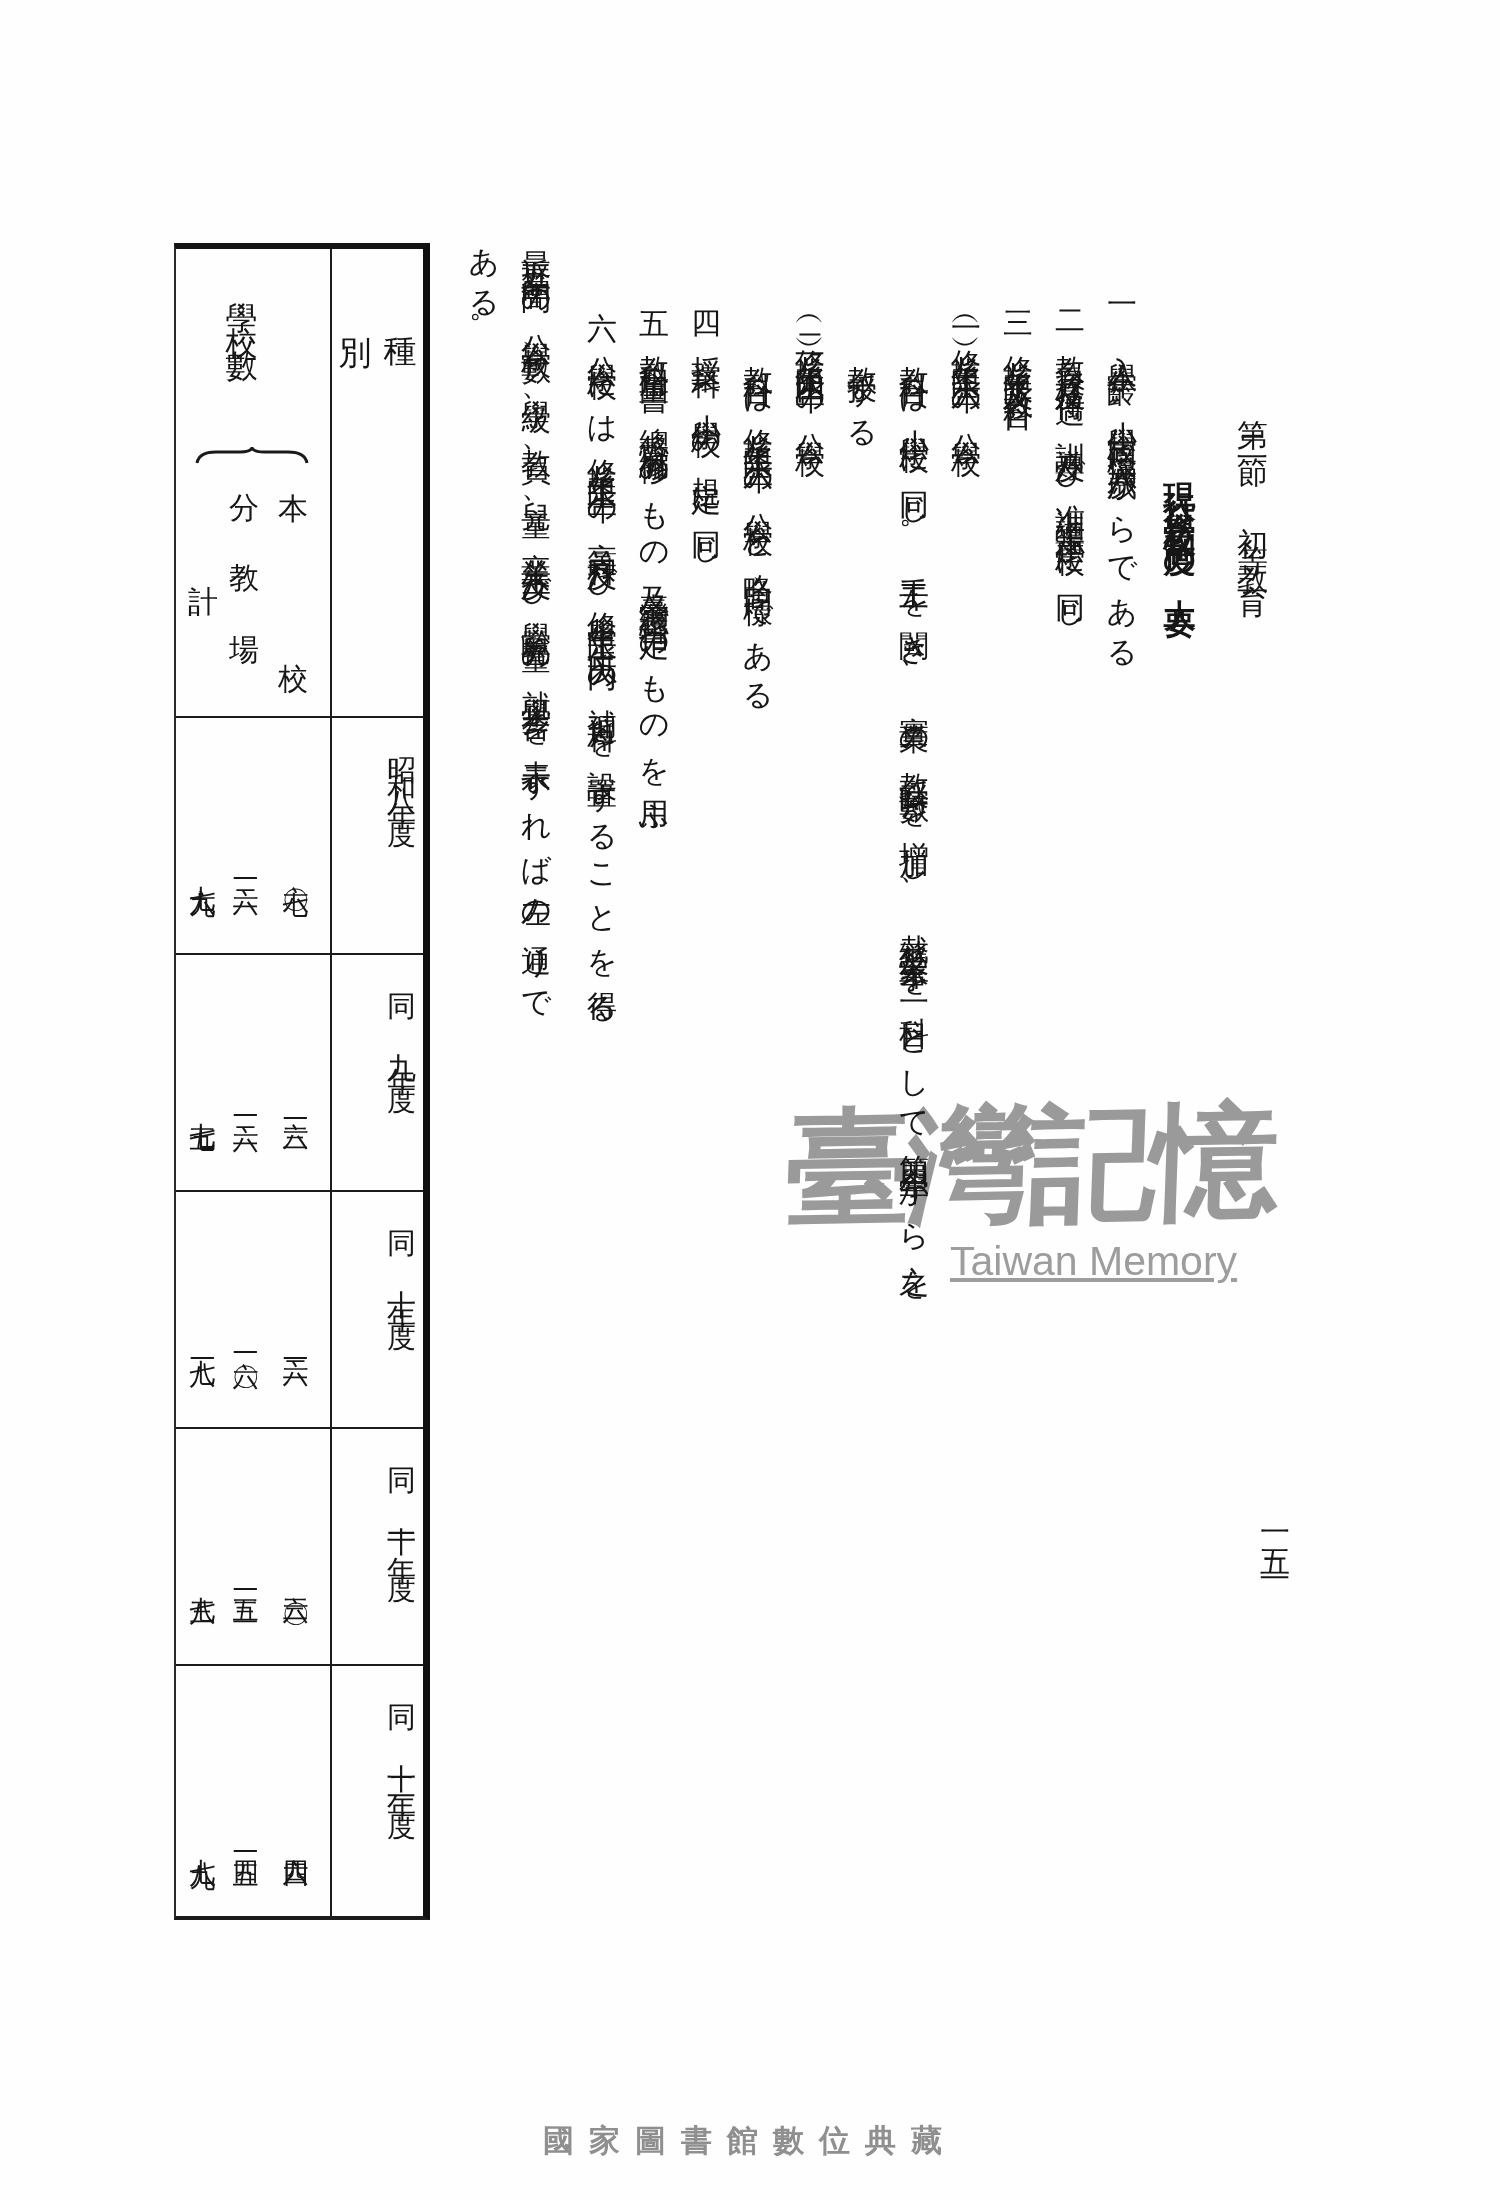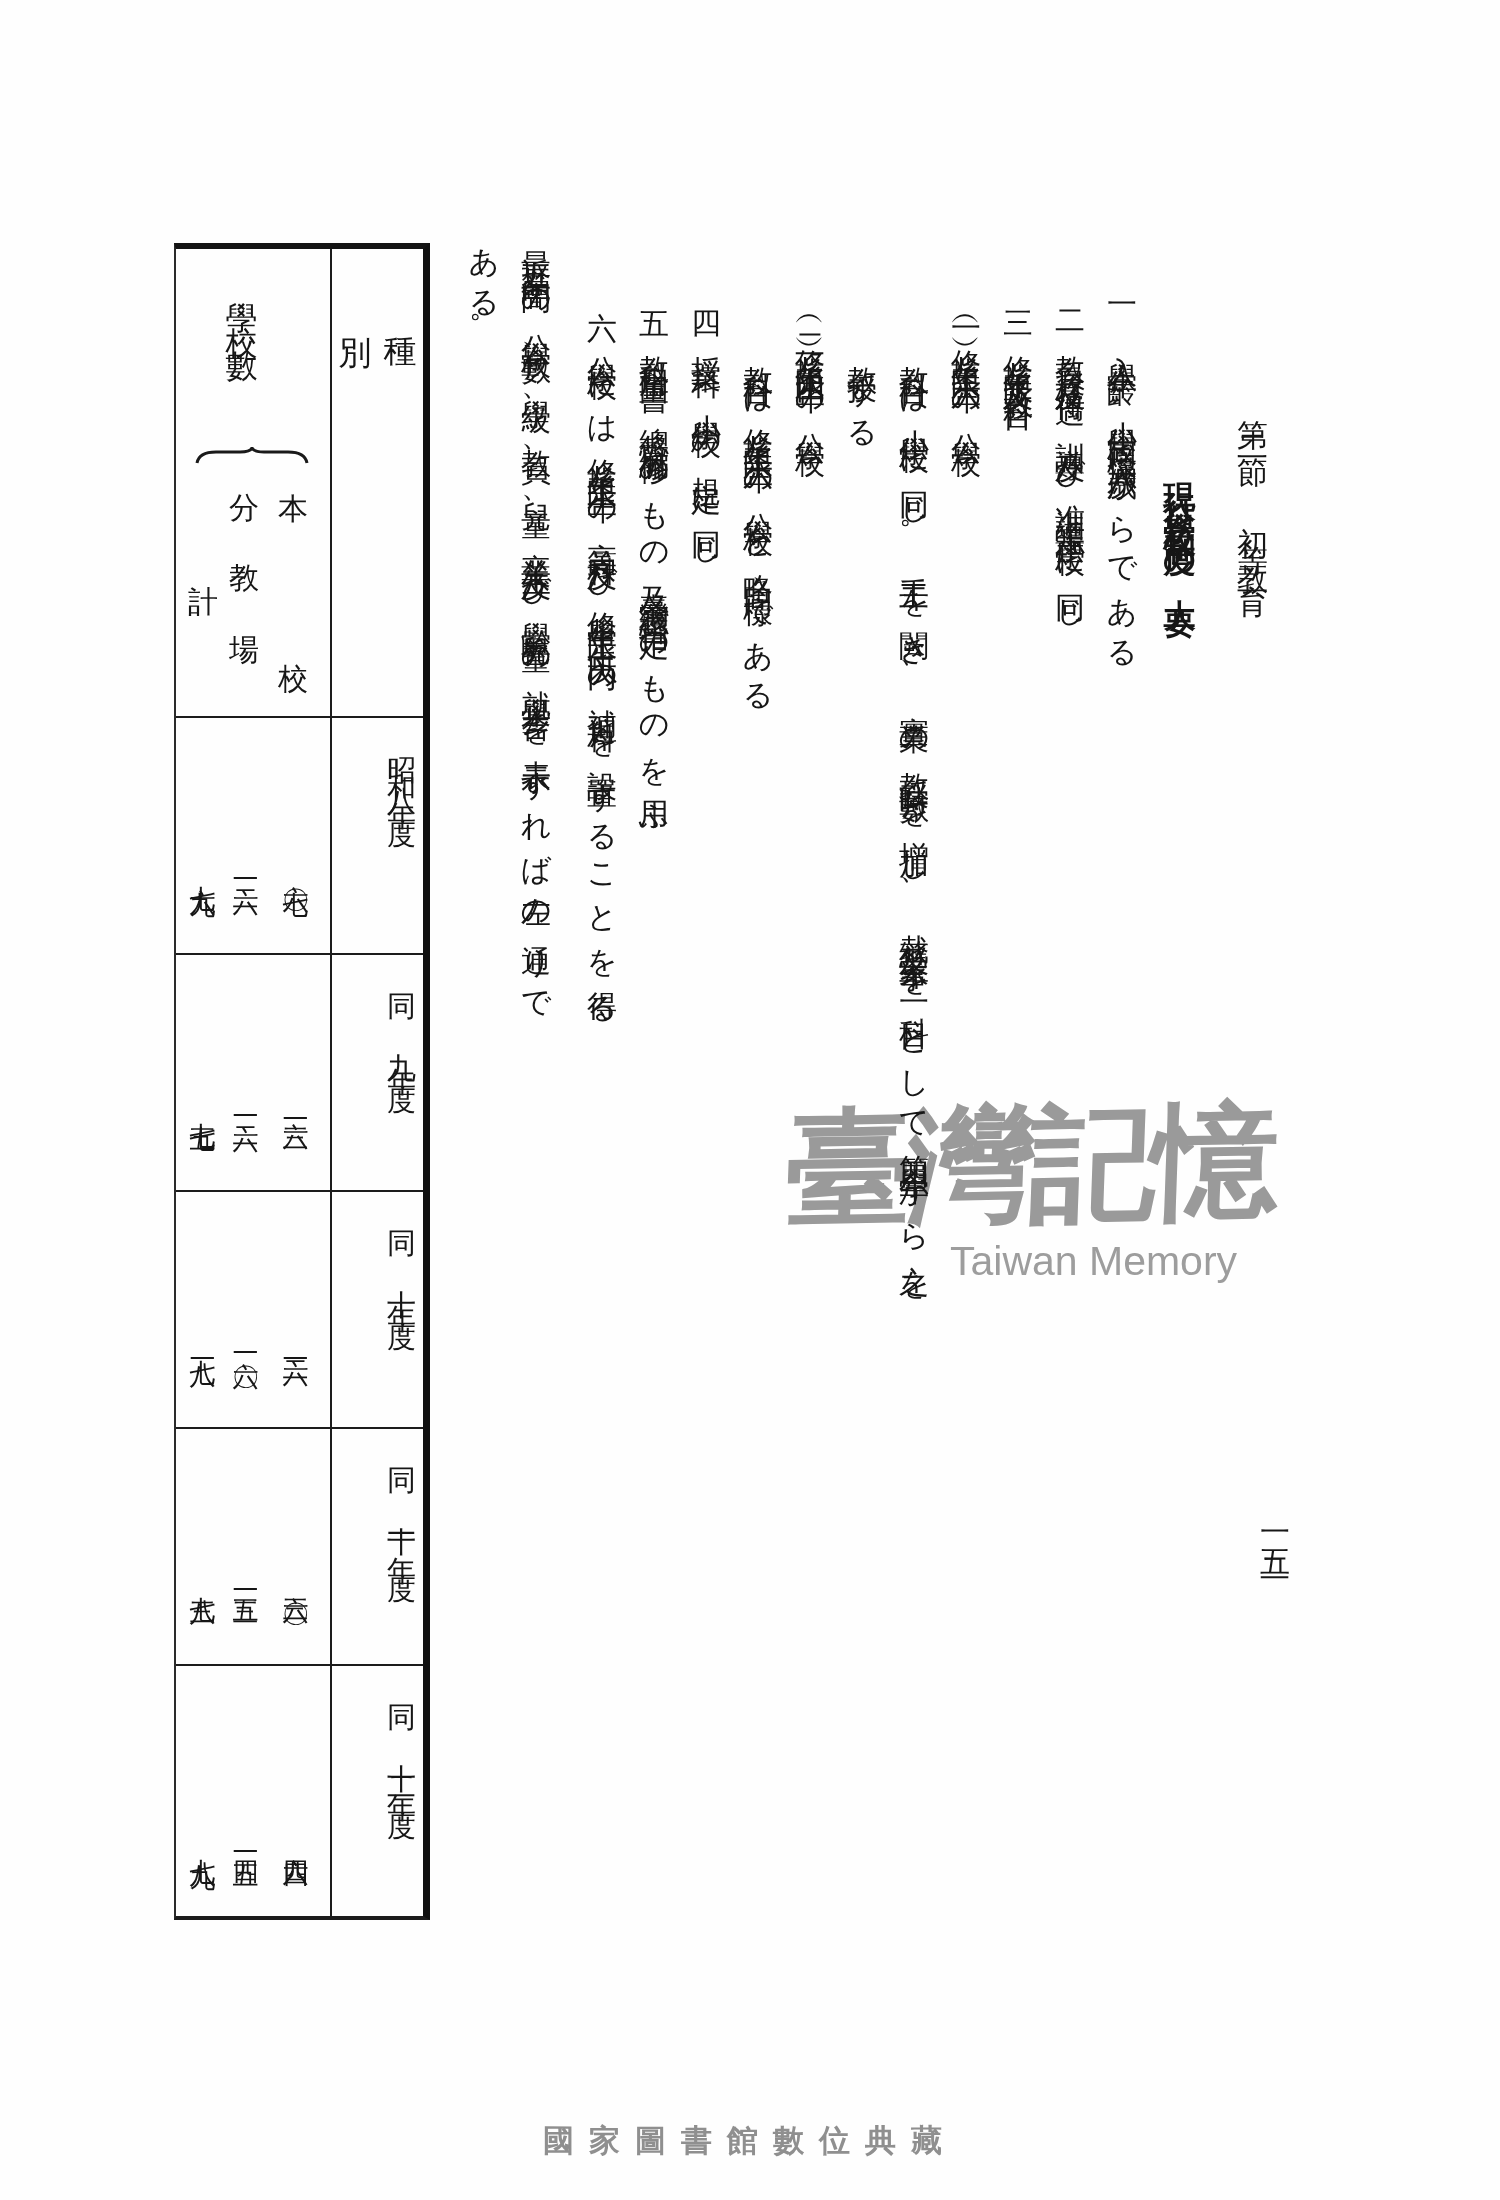--- a/index.html
+++ b/index.html
@@ -69,21 +69,21 @@
   }
   
   .wm{position:absolute; z-index:1; color:#9a9a9a;}
   .wm-title{
     left:786px; top:1082px; font-size:126px; font-weight:bold;
     letter-spacing:-4px; transform:rotate(-1deg) skewX(-3deg);
     font-family:"DejaVu Serif","Liberation Serif",serif;
   }
   .wm-sub{
     left:950px; top:1238px; font-size:41px;
-    font-family:"Liberation Sans","DejaVu Sans",sans-serif; color:#9d9d9d;
+    font-family:"Liberation Sans","DejaVu Sans",sans-serif; color:#9d9d9d;text-decoration:underline;
   }
   
   .footer-caption{
     position:absolute; left:0; right:0; top:2120px; text-align:center;
     font-size:31px; font-weight:bold; letter-spacing:15px; color:#8f8f8f;
     font-family:"Liberation Sans","DejaVu Sans",sans-serif; z-index:2;
   }
 </style>
 </head>
 <body>

